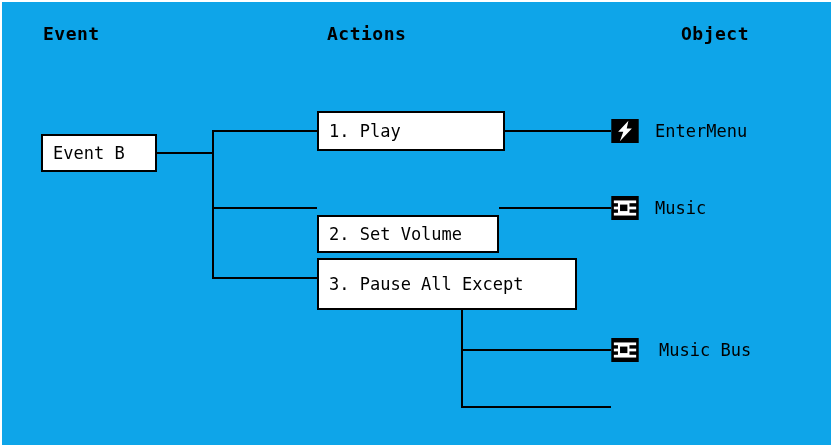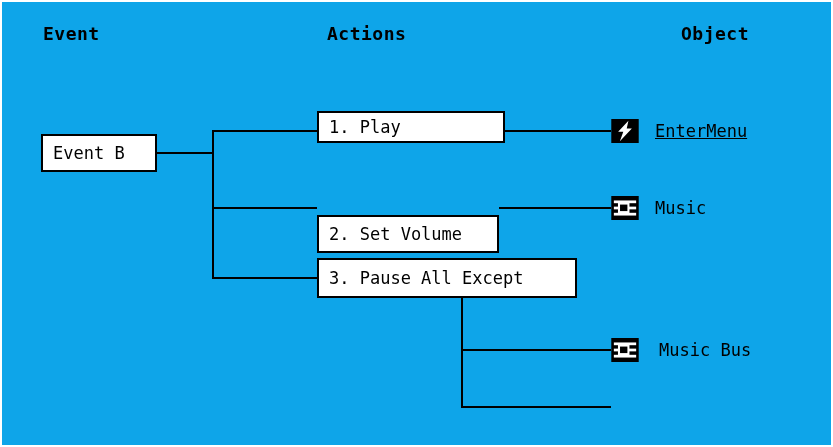--- a/index.html
+++ b/index.html
@@ -34,23 +34,23 @@
     position: absolute;
     border: 2px solid #000000;
     background: #ffffff;
     display: flex;
     align-items: center;
     padding-left: 10px;
     font-size: 17px;
     white-space: nowrap;
   }
   .node-event  { left: 34px;  top: 127px; width: 116px; height: 38px; }
-  .node-play   { left: 310px; top: 104px; width: 188px; height: 32px; }
+  .node-play   { left: 310px; top: 104px; width: 188px; height: 40px; }
   .node-volume { left: 310px; top: 182px; width: 182px; height: 38px; margin-top: 26px; }
-  .node-pause  { left: 310px; top: 251px; width: 260px; height: 40px; }
+  .node-pause  { left: 310px; top: 251px; width: 260px; height: 52px; }
 
   .line { position: absolute; background: #000000; }
   .ln-event-trunk   { left: 150px; top: 145px; width: 57px;  height: 2px; }
   .ln-trunk         { left: 205px; top: 123px; width: 2px;   height: 149px; }
   .ln-branch-play   { left: 207px; top: 123px; width: 103px; height: 2px; }
   .ln-branch-volume { left: 207px; top: 200px; width: 103px; height: 2px; }
   .ln-branch-pause  { left: 207px; top: 270px; width: 103px; height: 2px; }
   .ln-play-obj      { left: 498px; top: 123px; width: 106px; height: 2px; }
   .ln-volume-obj    { left: 492px; top: 200px; width: 112px; height: 2px; }
   .ln-pause-drop    { left: 454px; top: 291px; width: 2px;   height: 110px; }
@@ -58,21 +58,21 @@
   .ln-drop-menubus  { left: 456px; top: 399px; width: 148px; height: 2px; }
 
   .objrow {
     position: absolute;
     left: 604px;
     display: flex;
     align-items: center;
     gap: 16px;
     height: 26px;
   }
-  .objrow-1 { top: 111px; text-decoration: underline; }
+  .objrow-1 { top: 111px; }
   .objrow-2 { top: 188px; }
   .objrow-3 { top: 330px; gap: 20px; }
   .objrow-4 { top: 387px; }
 
   .icon { width: 28px; height: 24px; display: block; flex: 0 0 auto; }
   .objlabel { font-size: 17px; white-space: nowrap; }
 </style>
 </head>
 <body>
 

